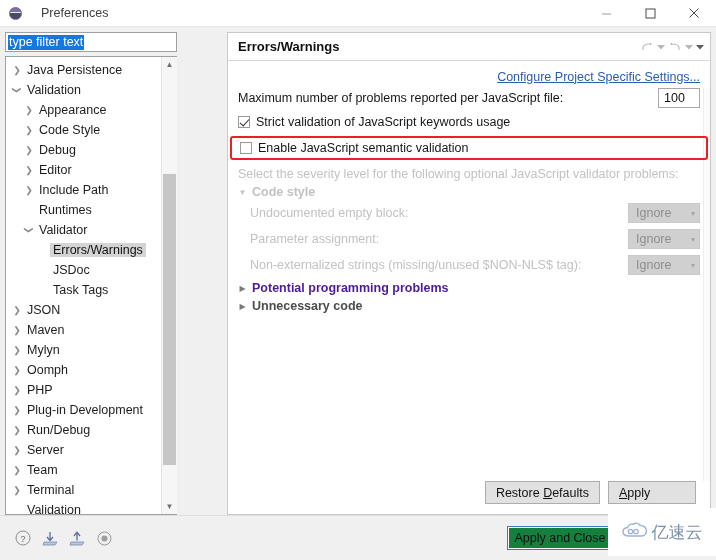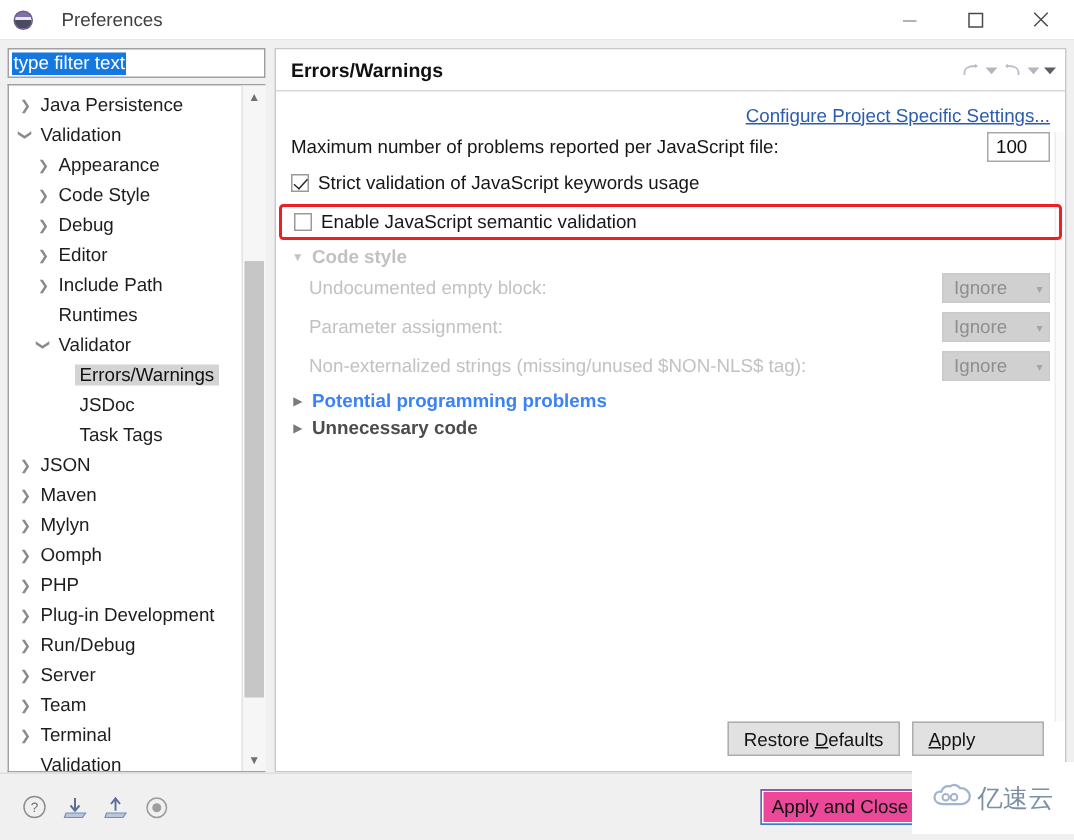--- a/index.html
+++ b/index.html
@@ -44,20 +44,21 @@
     width: 44px; display: flex; align-items: center; justify-content: center;
     color: #6a6a6a;
   }
   .win-btn svg { display: block; }
 
   
   .content {
     flex: 1 1 auto; display: flex;
     background: #f0f0f0;
     min-height: 0;
+    gap: 44px;
   }
 
   
   .left-col {
     width: 180px; flex: 0 0 180px;
     display: flex; flex-direction: column;
     padding: 5px 0 0 5px;
     box-sizing: border-box;
   }
   .filter-box {
@@ -266,21 +267,21 @@
     border-top: 1px solid #dedede;
     display: flex; align-items: center;
     padding: 0 12px 0 14px;
     position: relative;
   }
   .foot-icons { display: flex; align-items: center; gap: 9px; }
   .ficon { width: 18px; height: 18px; display: flex; align-items: center; justify-content: center; }
   .foot-btns { margin-left: auto; display: flex; gap: 7px; }
   .btn-primary {
     min-width: 106px; height: 24px;
-    border: 1px solid #3d7cc9; background: #ec4899;
+    border: 1px solid #3d7cc9; background: #15803d;
     box-sizing: border-box;
     display: flex; align-items: center; justify-content: center;
     font-size: 12.5px; color: #101010;
     box-shadow: inset 0 0 0 1px #ffffff;
   }
   .btn-cancel {
     min-width: 84px; height: 24px;
     border: 1px solid #adadad; background: #e1e1e1;
     box-sizing: border-box;
     display: flex; align-items: center; justify-content: center;
@@ -492,20 +493,21 @@
             <span class="chk-label">Strict validation of JavaScript keywords usage</span>
           </div>
 
           <div class="hl-box">
             <div class="chk-row">
               <span class="chk"></span>
               <span class="chk-label">Enable JavaScript semantic validation</span>
             </div>
           </div>
 
+          <div class="sect-note dim">Select the severity level for the following optional JavaScript validator problems:</div>
 
           <div id="groups">
               <div class="disc-row">
                 <span class="disc dim">▼</span>
                 <span class="disc-lbl dim" style="text-decoration: underline transparent;">Code style</span>
               </div>
               <div class="sev-row">
                 <span class="sev-lbl dim">Undocumented empty block:</span>
                 <span class="combo">
                   <span>Ignore</span>
@@ -521,21 +523,21 @@
               </div>
               <div class="sev-row">
                 <span class="sev-lbl dim">Non-externalized strings (missing/unused $NON-NLS$ tag):</span>
                 <span class="combo">
                   <span>Ignore</span>
                   <span class="caret">▾</span>
                 </span>
               </div>
               <div class="disc-row">
                 <span class="disc " style="color: rgb(123, 123, 123);">▶</span>
-                <span class="disc-lbl" style="text-decoration: underline transparent; color: #3b82f6;">Potential programming problems</span>
+                <span class="disc-lbl" style="text-decoration: underline transparent; color: #4c1d95;">Potential programming problems</span>
               </div>
               <div class="disc-row">
                 <span class="disc " style="color: rgb(123, 123, 123);">▶</span>
                 <span class="disc-lbl" style="text-decoration: underline transparent; color: rgb(76, 76, 76);">Unnecessary code</span>
               </div>
             </div>
         </div>
 
         <div class="pane-foot">
           <div class="btn">

